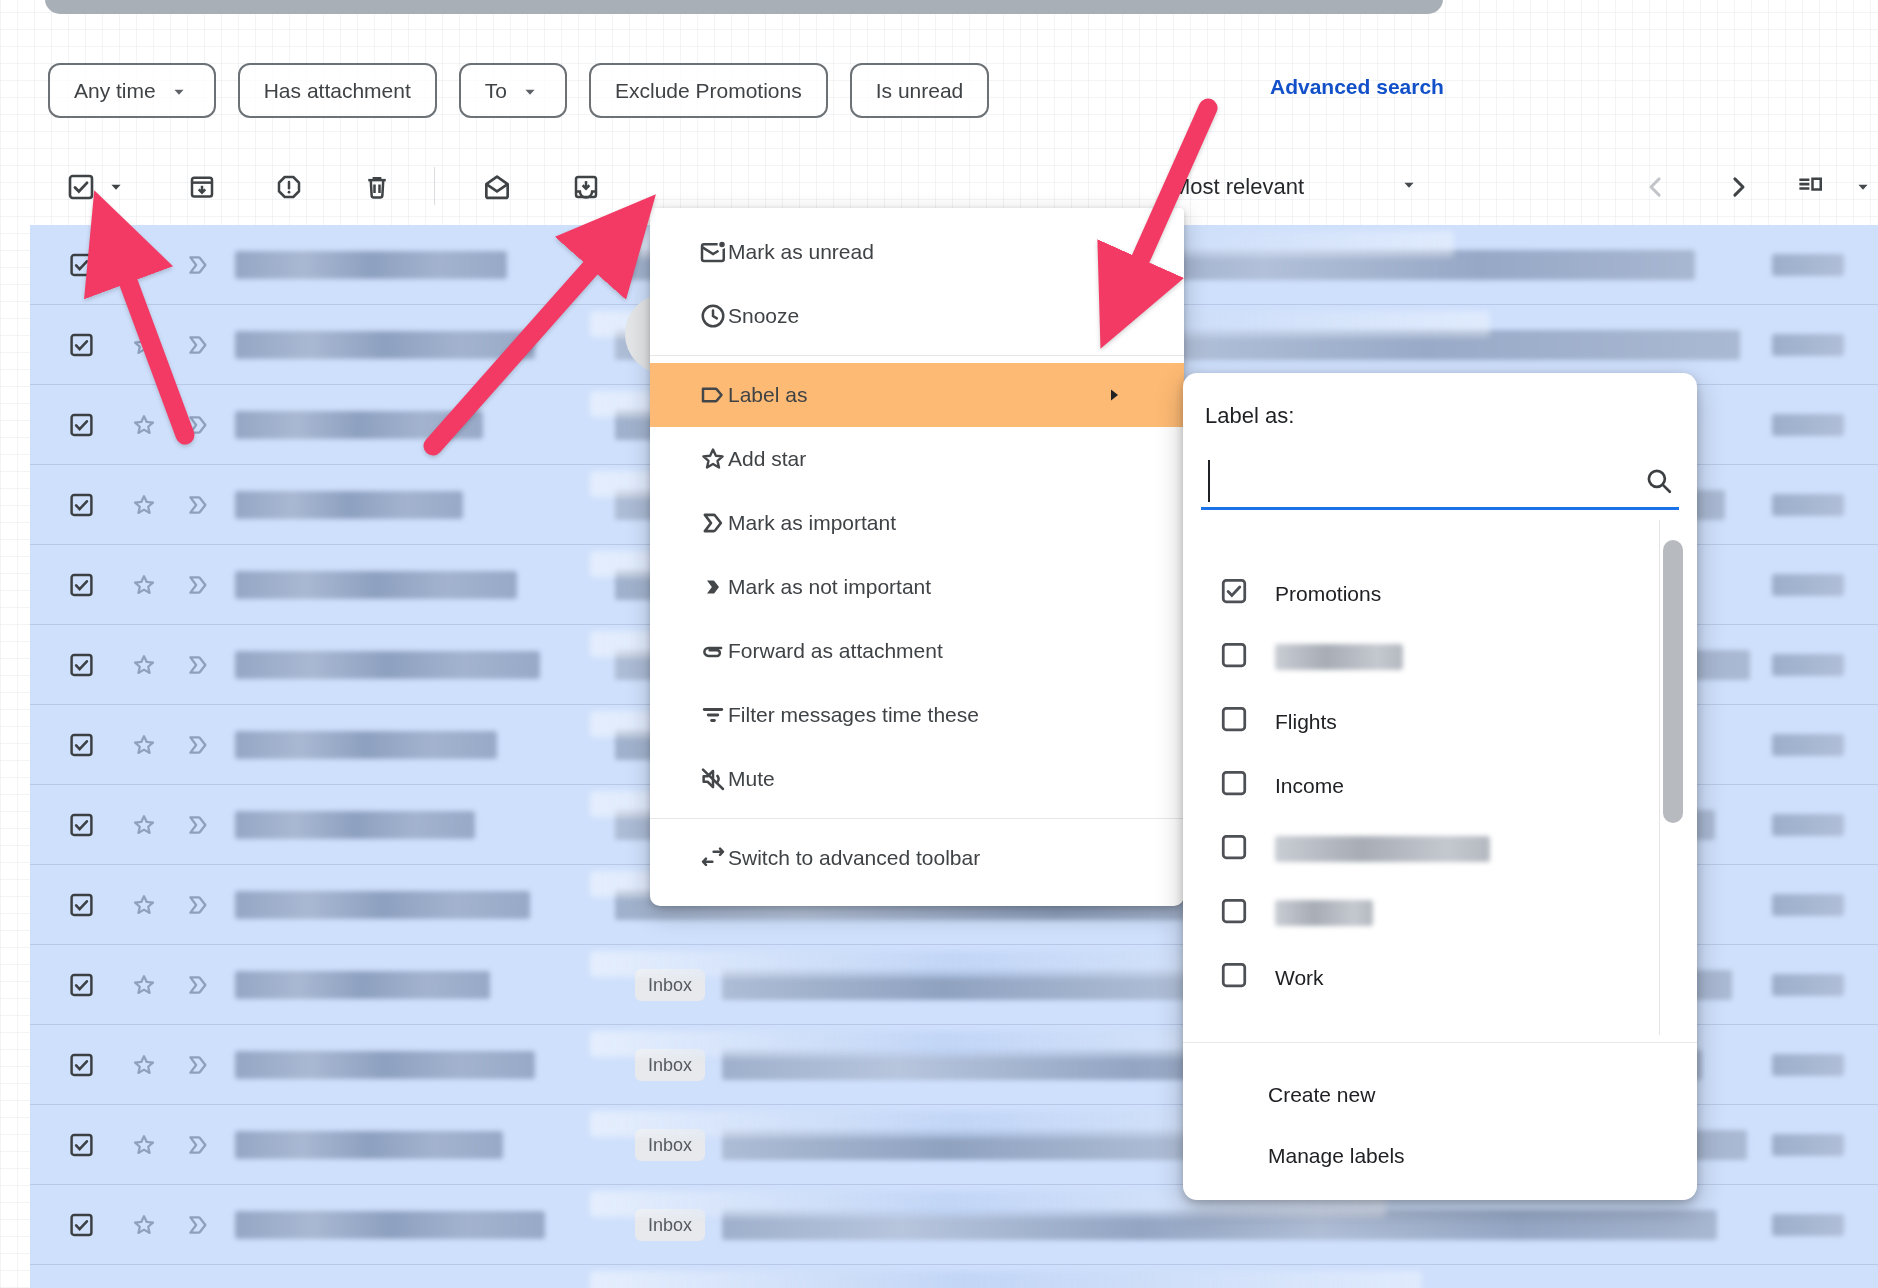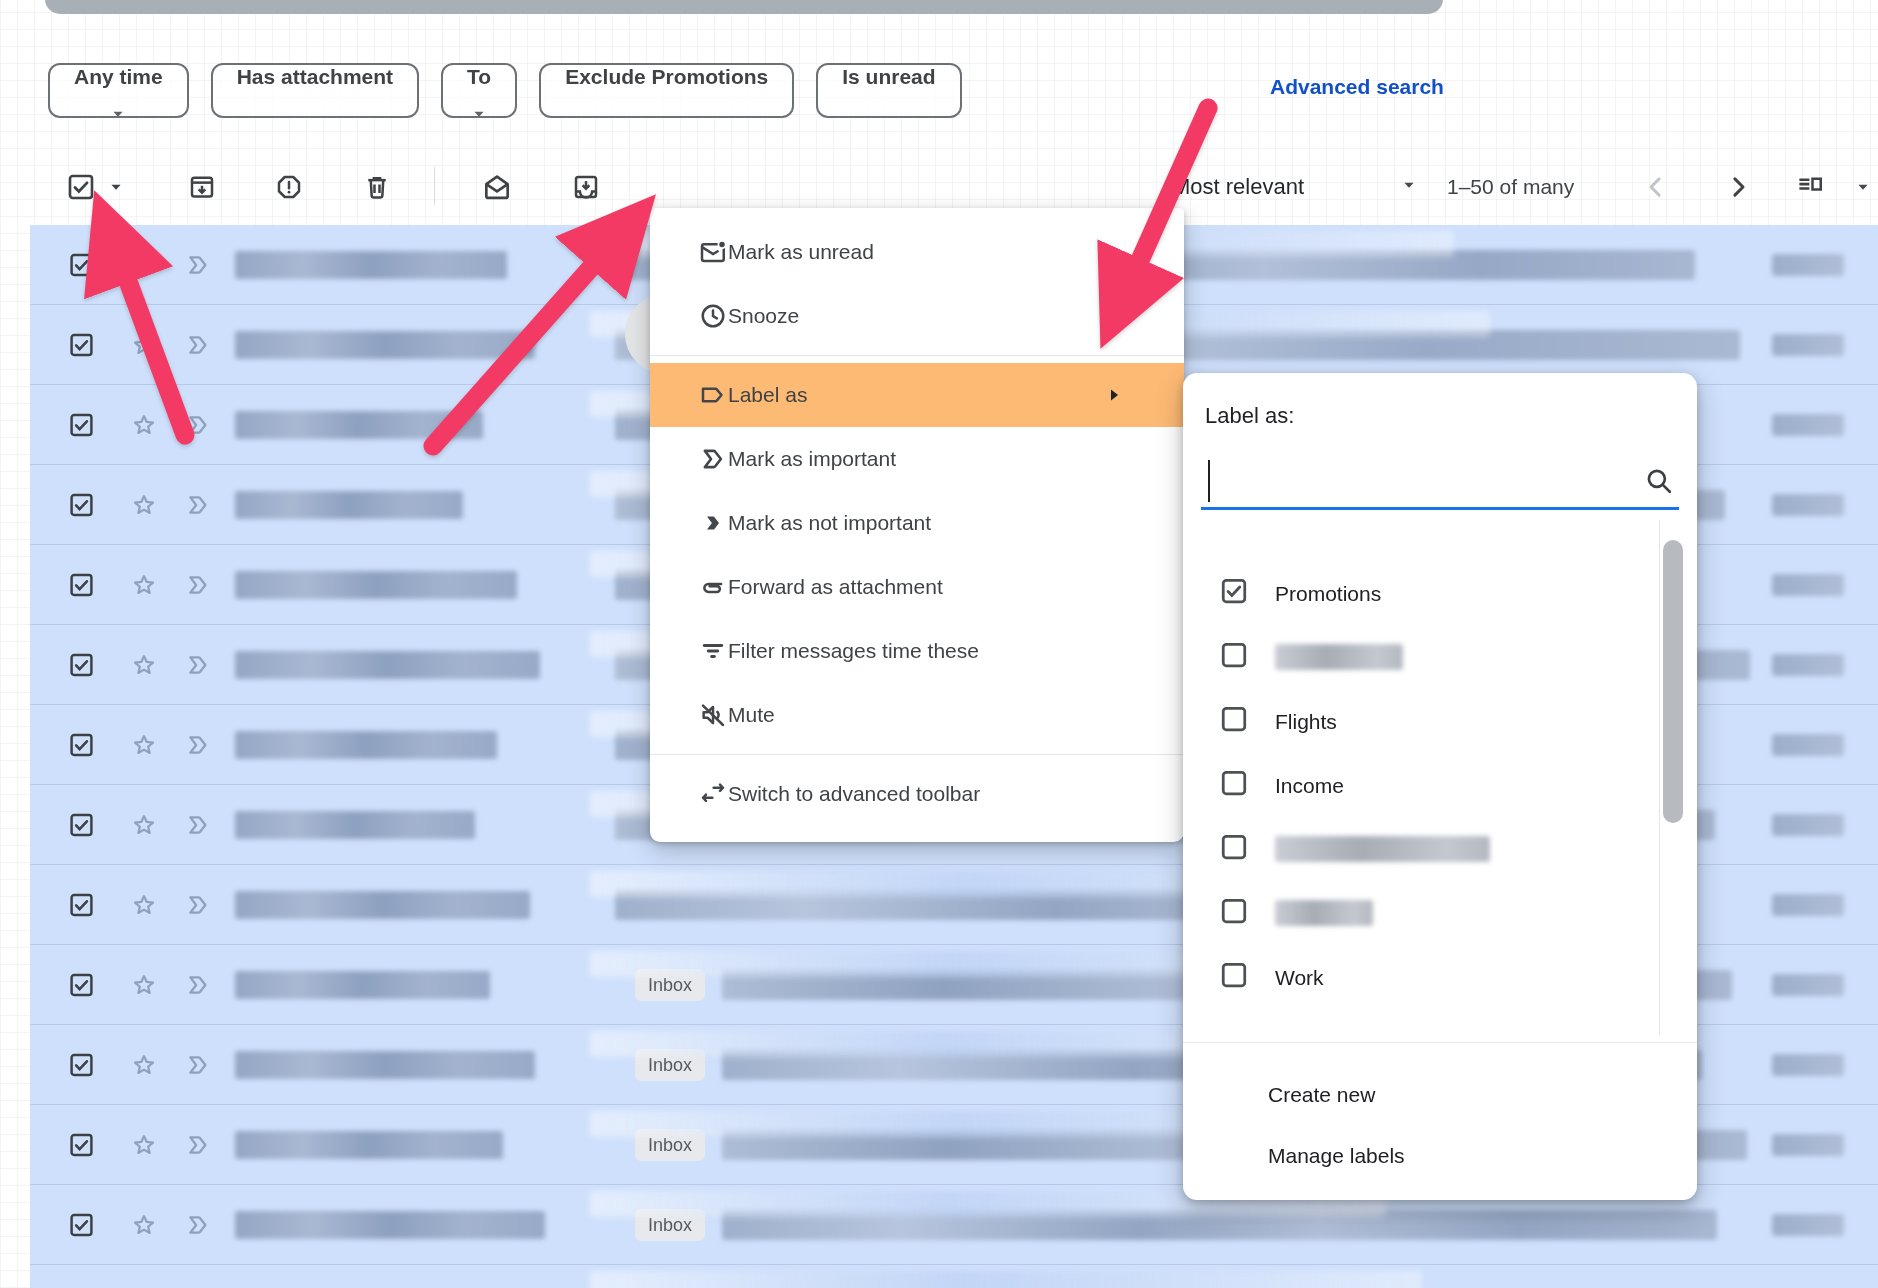--- a/index.html
+++ b/index.html
@@ -13,21 +13,21 @@
     background-image:
       repeating-linear-gradient(0deg, rgba(203,209,216,.45) 0 1px, transparent 1px 17px),
       repeating-linear-gradient(90deg, rgba(203,209,216,.45) 0 1px, transparent 1px 17px);
   }
   .top-bar{position:absolute;left:45px;top:-16px;width:1398px;height:30px;border-radius:15px;
     background:#a9afb7;z-index:2;}
   
   .chips{position:absolute;left:48px;top:62px;height:57px;display:flex;align-items:center;gap:22px;z-index:3;}
   .chip{display:inline-flex;align-items:center;gap:12px;height:55px;padding:0 24px;
     border:2px solid #6c7176;border-radius:12px;background:rgba(255,255,255,.72);
-    font-size:21px;font-weight:700;color:#3f4346;cursor:pointer;box-sizing:border-box;flex-direction:column;}
+    font-size:21px;font-weight:400;color:#3f4346;cursor:pointer;box-sizing:border-box;}
   .chip .c-caret{display:inline-flex;color:#5f6368;margin-top:2px;}
   .adv-link{font-size:21px;font-weight:700;color:#1150c8;margin-left:10px;cursor:pointer;}
   
   .toolbar{position:absolute;left:0;top:148px;width:1878px;height:77px;z-index:3;color:#3f4346;}
   .tb{position:absolute;top:50%;transform:translateY(-50%);display:flex;align-items:center;justify-content:center;cursor:pointer;color:#3f4346;}
   .tb svg{display:block;}
   .more-circle{position:absolute;left:625px;top:146px;width:80px;height:80px;border-radius:50%;
     background:#e3e5e7;display:flex;align-items:center;justify-content:center;cursor:pointer;}
   .tb-divider{position:absolute;left:434px;top:19px;width:1px;height:38px;background:#dadce0;}
   .sort-label{position:absolute;left:1172px;top:0;height:77px;display:flex;align-items:center;
@@ -196,21 +196,20 @@
           <circle cx="12" cy="5.6" r="1.9" fill="currentColor"></circle>
           <circle cx="12" cy="12" r="1.9" fill="currentColor"></circle>
           <circle cx="12" cy="18.4" r="1.9" fill="currentColor"></circle>
         </svg></span>
     </span>
 
   <span class="sort-label">Most relevant</span>
   <span class="sort-caret"><span><svg viewBox="0 0 24 24" width="22" height="22">
           <path d="M7 9.6l5 5.4 5-5.4z" fill="currentColor"></path>
         </svg></span></span>
-  <span class="range-text">1–50 of many</span>
   <span class="tb pg-prev" style="width:44px;">
       <span>
         <svg viewBox="0 0 24 24" width="30" height="30" fill="none" stroke="currentColor" stroke-width="2.4" stroke-linecap="round" stroke-linejoin="round">
           <path d="M14.5 5.5L8 12l6.5 6.5"></path>
         </svg>
       </span>
     </span>
   <span class="tb pg-next" style="width:44px;">
       <span>
         <svg viewBox="0 0 24 24" width="30" height="30" fill="none" stroke="currentColor" stroke-width="2.4" stroke-linecap="round" stroke-linejoin="round">
@@ -557,20 +556,28 @@
         <svg viewBox="0 0 24 24" width="30" height="30" fill="none" stroke="currentColor" stroke-width="2" stroke-linejoin="round">
           <path d="M4 7h9.9a1.4 1.4 0 0 1 1.1.5l3.8 4.5-3.8 4.5a1.4 1.4 0 0 1-1.1.5H4z"></path>
         </svg>
       </span>
       <span class="mi-label">Label as</span>
       <span class="mi-sub-arrow">
         <svg viewBox="0 0 24 24" width="24" height="24">
           <path d="M9 6.5l7 5.5-7 5.5z" fill="currentColor"></path>
         </svg>
       </span>
+    </div>
+    <div class="menu-item">
+      <span class="mi-icon">
+        <svg viewBox="0 0 24 24" width="30" height="30" fill="none" stroke="currentColor" stroke-width="1.9" stroke-linejoin="round">
+          <path d="M12 4.4l2.3 5 5.4.5-4.1 3.6 1.2 5.3L12 16l-4.8 2.8 1.2-5.3-4.1-3.6 5.4-.5z"></path>
+        </svg>
+      </span>
+      <span class="mi-label">Add star</span>
     </div>
     <div class="menu-item">
       <span class="mi-icon">
         <svg viewBox="0 0 24 24" width="30" height="30" fill="none" stroke="currentColor" stroke-width="2.1" stroke-linejoin="round">
           <path d="M5.5 5.5h6.9a1.7 1.7 0 0 1 1.4.7l4.5 5.8-4.5 5.8a1.7 1.7 0 0 1-1.4.7H5.5l4.9-6.5z"></path>
         </svg>
       </span>
       <span class="mi-label">Mark as important</span>
     </div>
     <div class="menu-item">

